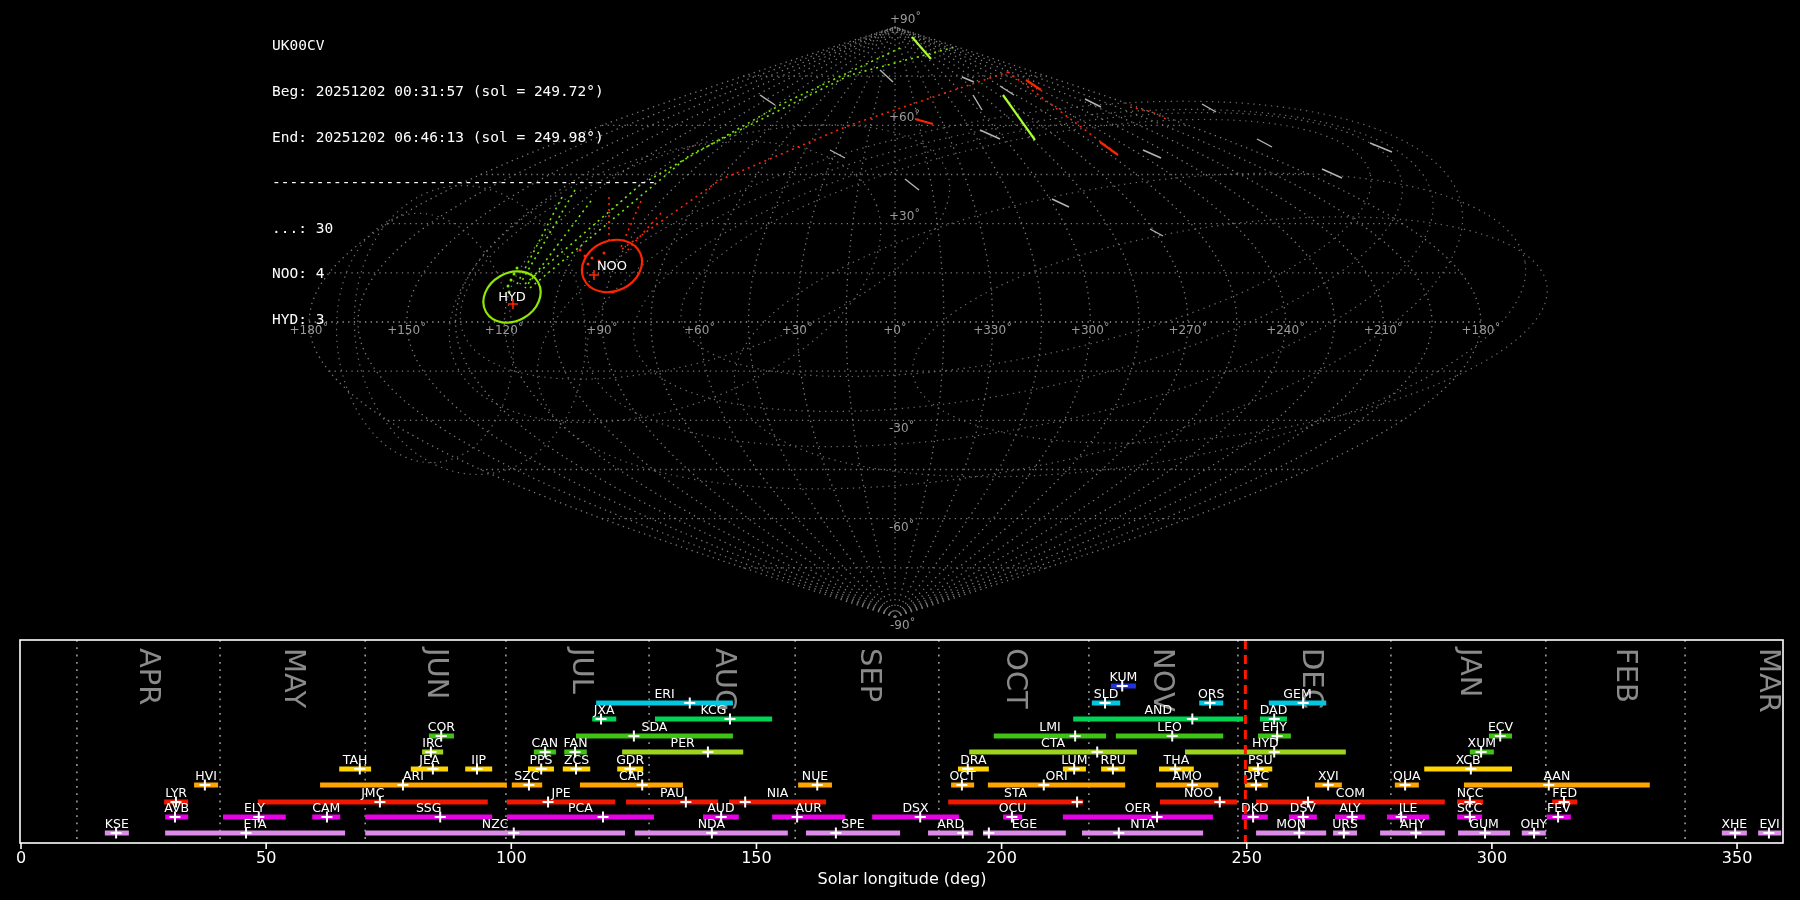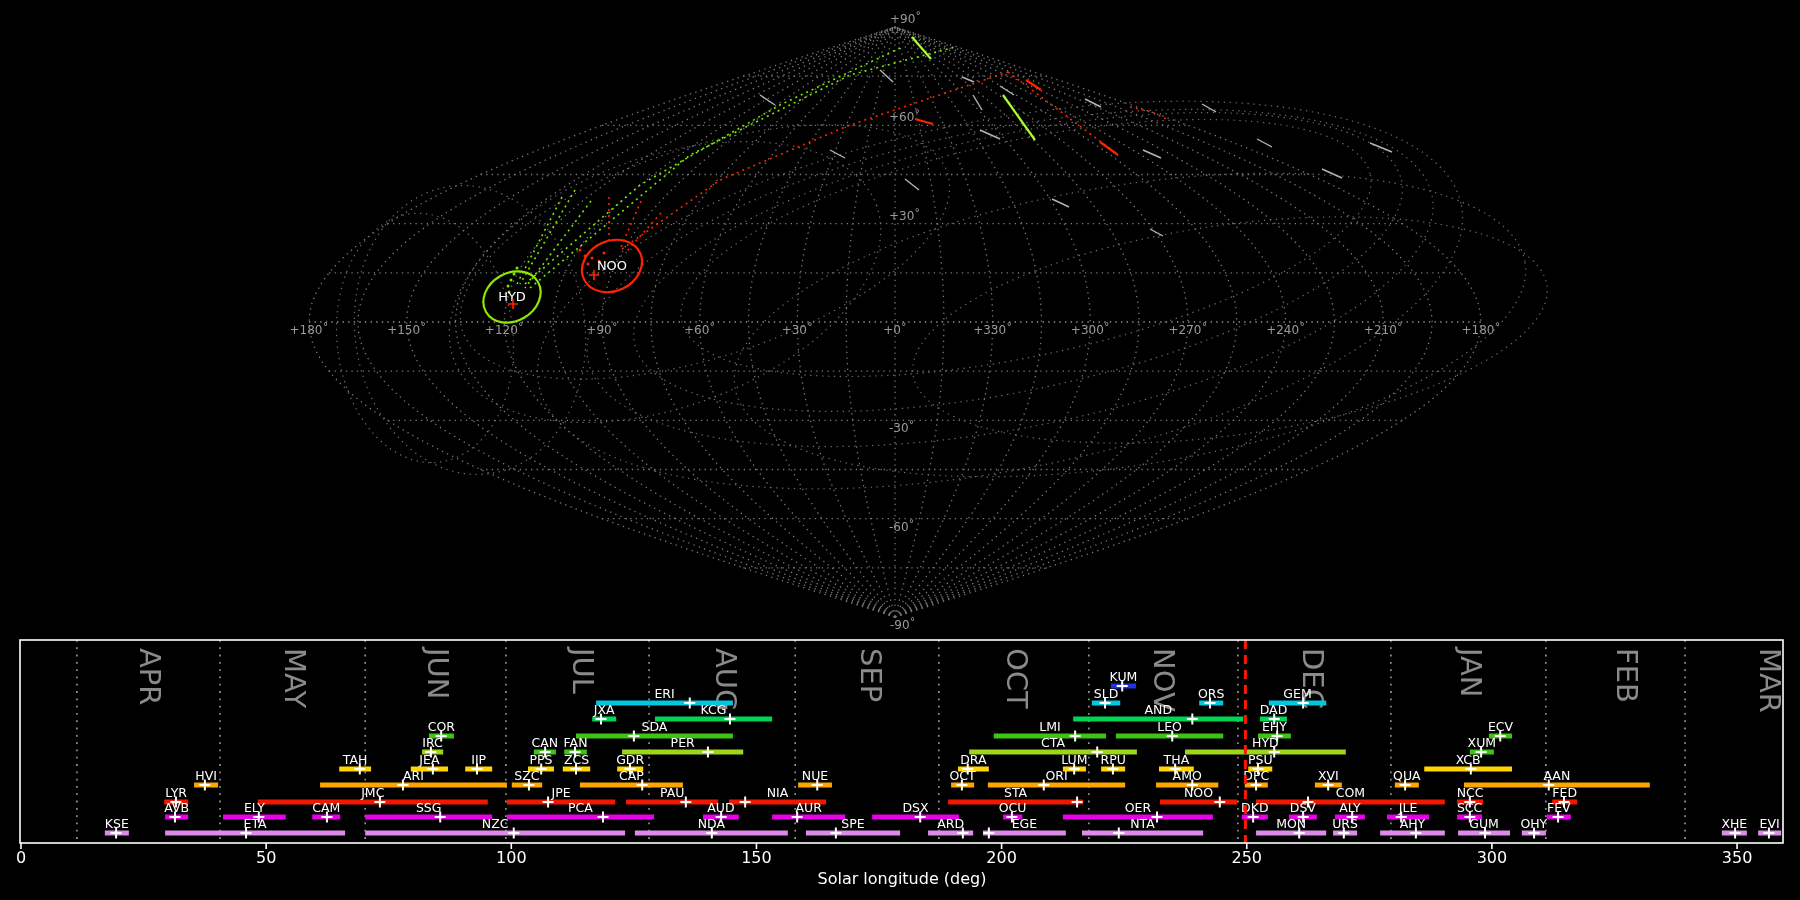--- a/index.html
+++ b/index.html
@@ -620,13 +620,22 @@
         <line x1="1246.75" y1="843" x2="1246.75" y2="849" stroke="#ffffff" stroke-width="1.6"></line>
         <text x="1246.75" y="863" fill="#ffffff" font-size="16" text-anchor="middle">250</text>
         <line x1="1491.8999999999999" y1="843" x2="1491.8999999999999" y2="849" stroke="#ffffff" stroke-width="1.6"></line>
         <text x="1491.8999999999999" y="863" fill="#ffffff" font-size="16" text-anchor="middle">300</text>
         <line x1="1737.05" y1="843" x2="1737.05" y2="849" stroke="#ffffff" stroke-width="1.6"></line>
         <text x="1737.05" y="863" fill="#ffffff" font-size="16" text-anchor="middle">350</text>
       </g>
     <text x="902" y="884" fill="#ffffff" font-size="16" text-anchor="middle">Solar longitude (deg)</text>
   </svg>
 
+  <div id="info">
+    <div>UK00CV</div>
+    <div>Beg: 20251202 00:31:57 (sol = 249.72°)</div>
+    <div>End: 20251202 06:46:13 (sol = 249.98°)</div>
+    <div>--------------------------------------------</div>
+    <div>...: 30</div>
+    <div>NOO: 4</div>
+    <div>HYD: 3</div>
+  </div>
 </div>
 
 </body></html>

